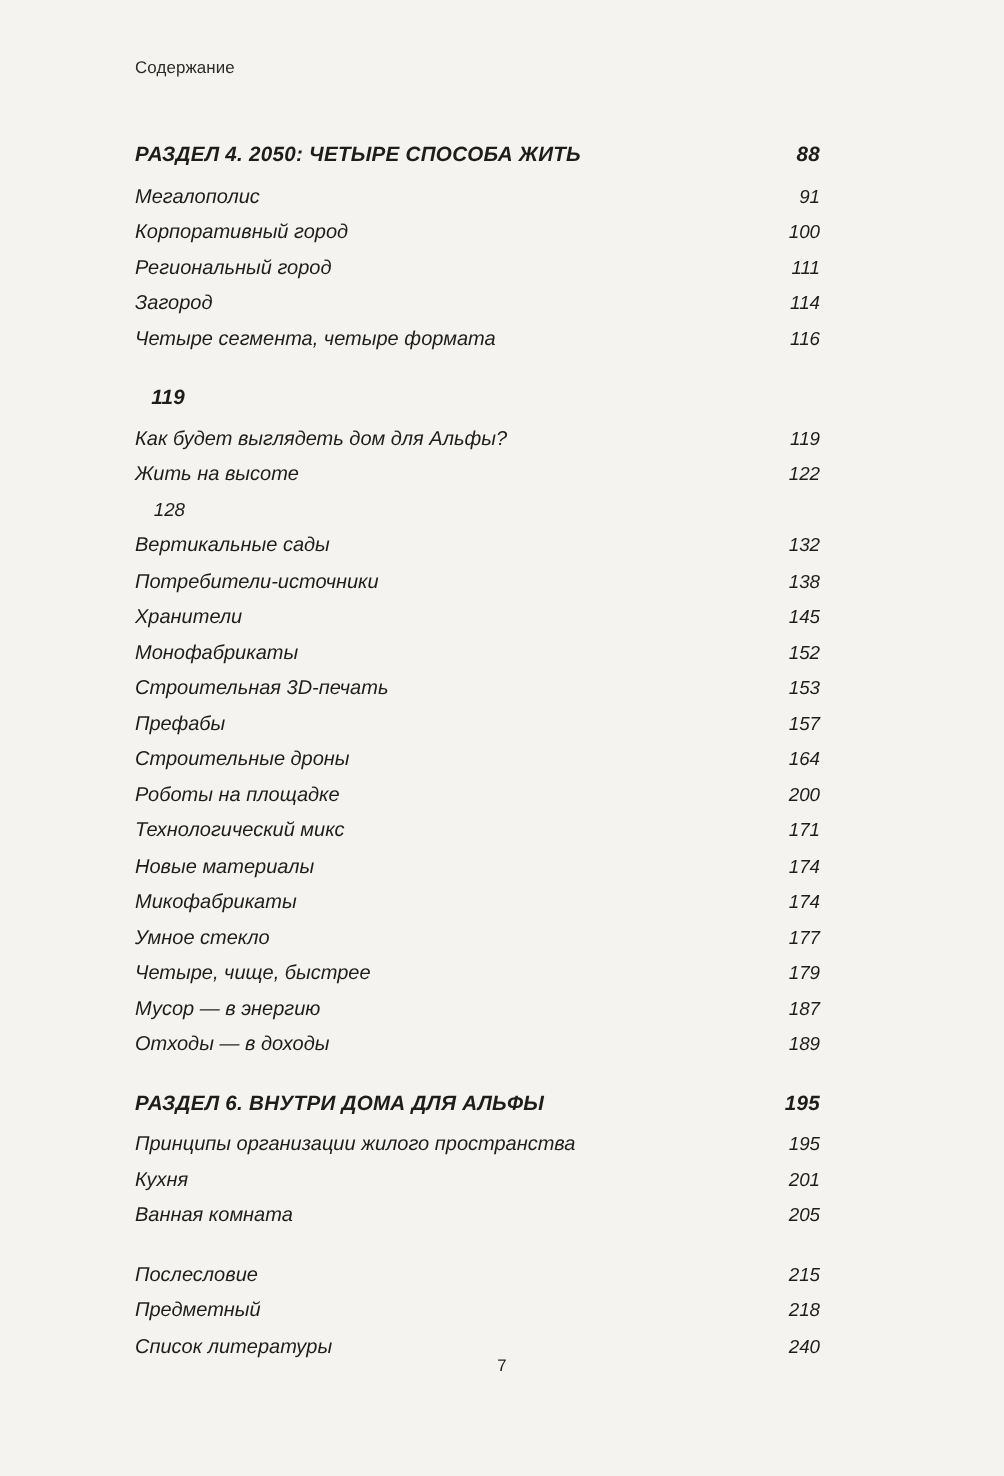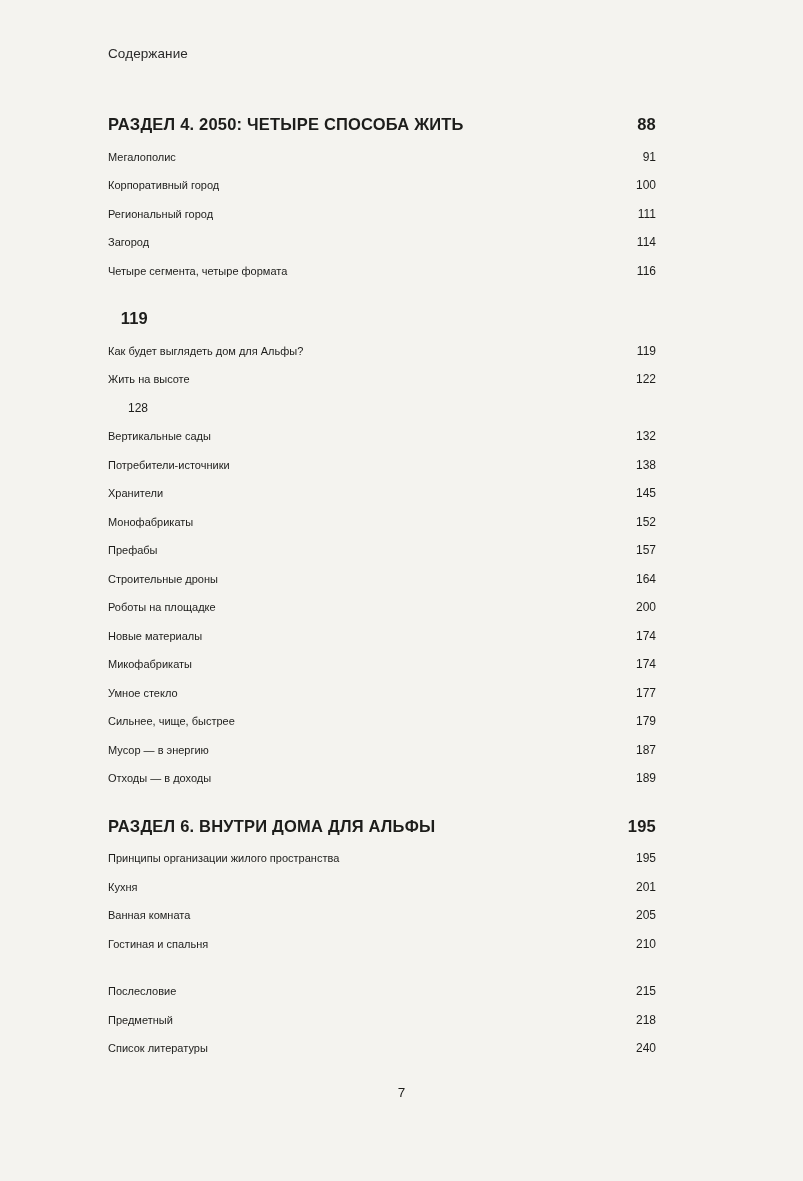--- a/index.html
+++ b/index.html
@@ -41,29 +41,30 @@
     margin-bottom: 22px;
   }
   .group:last-child {
     margin-bottom: 11px;
   }
   .row {
     display: flex;
     align-items: center;
     justify-content: space-between;
     margin-bottom: 3px;
+    font-style: italic;
   }
   .row .label {
-    font-size: 11px;
+    font-size: 16px;
     line-height: 25.5px;
     color: #1d1d1b;
     white-space: nowrap;
   }
   .row .page-num {
-    font-size: 12px;
+    font-size: 15px;
     line-height: 25.5px;
     color: #1d1d1b;
     text-align: right;
     min-width: 40px;
     white-space: nowrap;
   }
   .row.section .label,
   .row.section .page-num {
     font-weight: bold;
     text-transform: uppercase;
@@ -142,45 +143,53 @@
         </div>
         <div class="row">
           <span class="label">Хранители</span>
           <span class="page-num">145</span>
         </div>
         <div class="row">
           <span class="label">Монофабрикаты</span>
           <span class="page-num">152</span>
         </div>
         <div class="row">
+          <span class="label">Строительная 3D-печать</span>
+          <span class="page-num">153</span>
+        </div>
+        <div class="row">
           <span class="label">Префабы</span>
           <span class="page-num">157</span>
         </div>
         <div class="row">
           <span class="label">Строительные дроны</span>
           <span class="page-num">164</span>
         </div>
         <div class="row">
           <span class="label">Роботы на площадке</span>
           <span class="page-num">200</span>
         </div>
         <div class="row">
+          <span class="label">Технологический микс</span>
+          <span class="page-num">171</span>
+        </div>
+        <div class="row">
           <span class="label">Новые материалы</span>
           <span class="page-num">174</span>
         </div>
         <div class="row">
           <span class="label">Микофабрикаты</span>
           <span class="page-num">174</span>
         </div>
         <div class="row">
           <span class="label">Умное стекло</span>
           <span class="page-num">177</span>
         </div>
         <div class="row">
-          <span class="label">Сильнее, чище, быстрее</span>
+          <span class="label">Четыре, чище, быстрее</span>
           <span class="page-num">179</span>
         </div>
         <div class="row">
           <span class="label">Мусор — в энергию</span>
           <span class="page-num">187</span>
         </div>
         <div class="row">
           <span class="label">Отходы — в доходы</span>
           <span class="page-num">189</span>
         </div>
@@ -195,24 +204,20 @@
           <span class="page-num">195</span>
         </div>
         <div class="row">
           <span class="label">Кухня</span>
           <span class="page-num">201</span>
         </div>
         <div class="row">
           <span class="label">Ванная комната</span>
           <span class="page-num">205</span>
         </div>
-        <div class="row">
-          <span class="label">Гостиная и спальня</span>
-          <span class="page-num">210</span>
-        </div>
       </div>
       <div class="group">
         <div class="row">
           <span class="label">Послесловие</span>
           <span class="page-num">215</span>
         </div>
         <div class="row">
           <span class="label">Предметный</span>
           <span class="page-num">218</span>
         </div>

